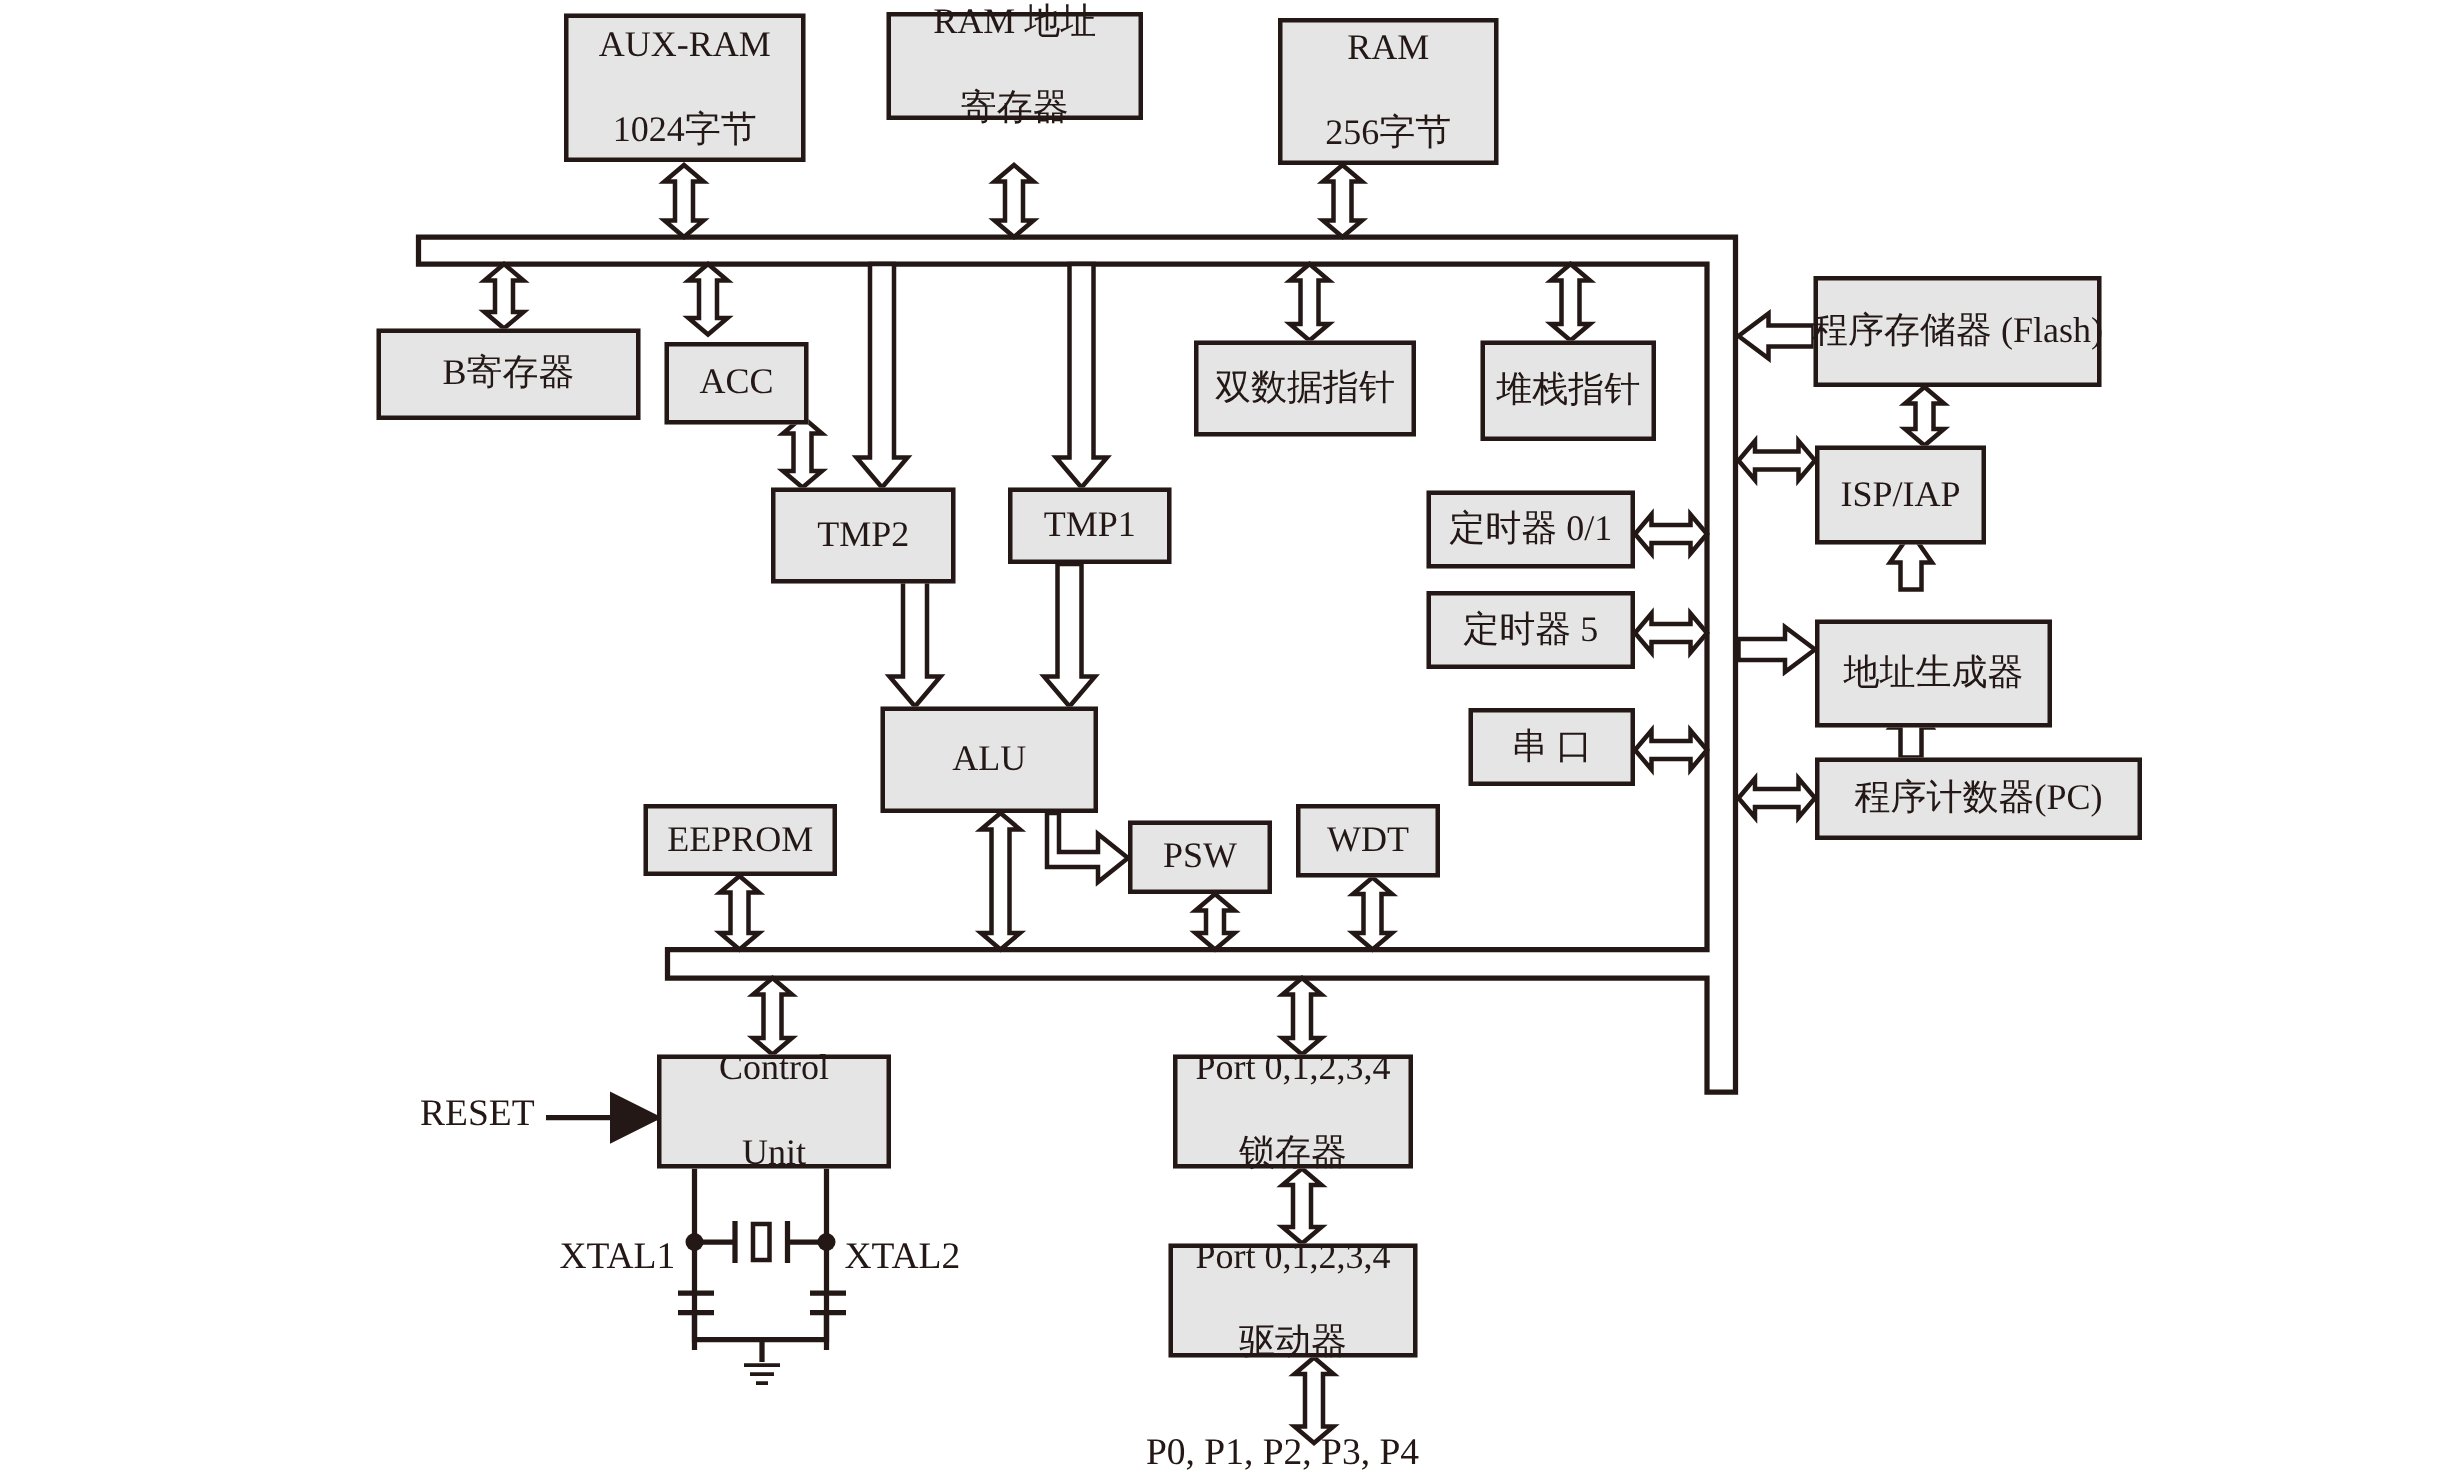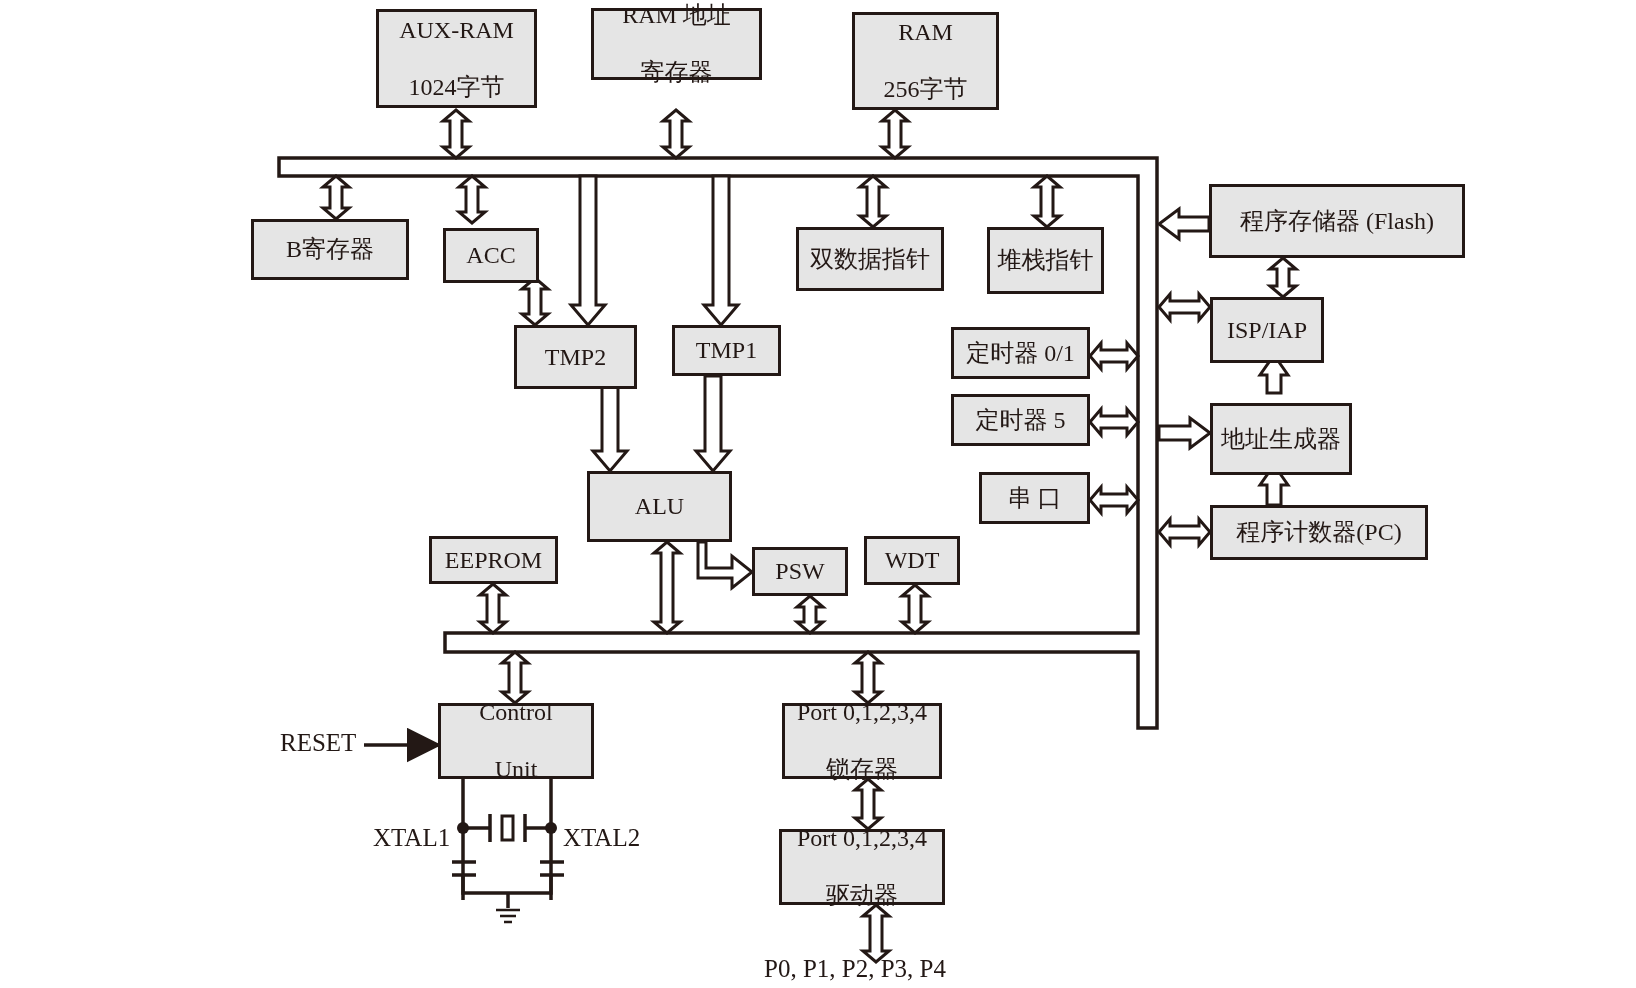--- a/index.html
+++ b/index.html
@@ -77,21 +77,21 @@
   </div>
 <div class="box" style="left:591px;top:8px;width:171px;height:72px">
     <span>RAM 地址</span>
     <span>寄存器</span>
   </div>
 <div class="box" style="left:852px;top:12px;width:147px;height:98px">
     <span>RAM</span>
     <span>256字节</span>
   </div>
 
-<div class="box" style="left:251px;top:219px;width:158px;height:61px">
+<div class="box" style="left:251px;top:219px;width:176px;height:61px">
     <span>B寄存器</span>
   </div>
 <div class="box" style="left:443px;top:228px;width:96px;height:55px">
     <span>ACC</span>
   </div>
 <div class="box" style="left:796px;top:227px;width:148px;height:64px">
     <span>双数据指针</span>
   </div>
 <div class="box" style="left:987px;top:227px;width:117px;height:67px">
     <span>堆栈指针</span>
@@ -120,27 +120,27 @@
 <div class="box" style="left:429px;top:536px;width:129px;height:48px">
     <span>EEPROM</span>
   </div>
 <div class="box" style="left:752px;top:547px;width:96px;height:49px">
     <span>PSW</span>
   </div>
 <div class="box" style="left:864px;top:536px;width:96px;height:49px">
     <span>WDT</span>
   </div>
 
-<div class="box" style="left:1209px;top:184px;width:256px;height:74px">
+<div class="box" style="left:1209px;top:184px;width:192px;height:74px">
     <span>程序存储器 (Flash)</span>
   </div>
 <div class="box" style="left:1210px;top:297px;width:114px;height:66px">
     <span>ISP/IAP</span>
   </div>
-<div class="box" style="left:1210px;top:403px;width:142px;height:72px">
+<div class="box" style="left:1210px;top:413px;width:158px;height:72px">
     <span>地址生成器</span>
   </div>
 <div class="box" style="left:1210px;top:505px;width:218px;height:55px">
     <span>程序计数器(PC)</span>
   </div>
 
 <div class="box" style="left:438px;top:703px;width:156px;height:76px">
     <span>Control</span>
     <span>Unit</span>
   </div>

